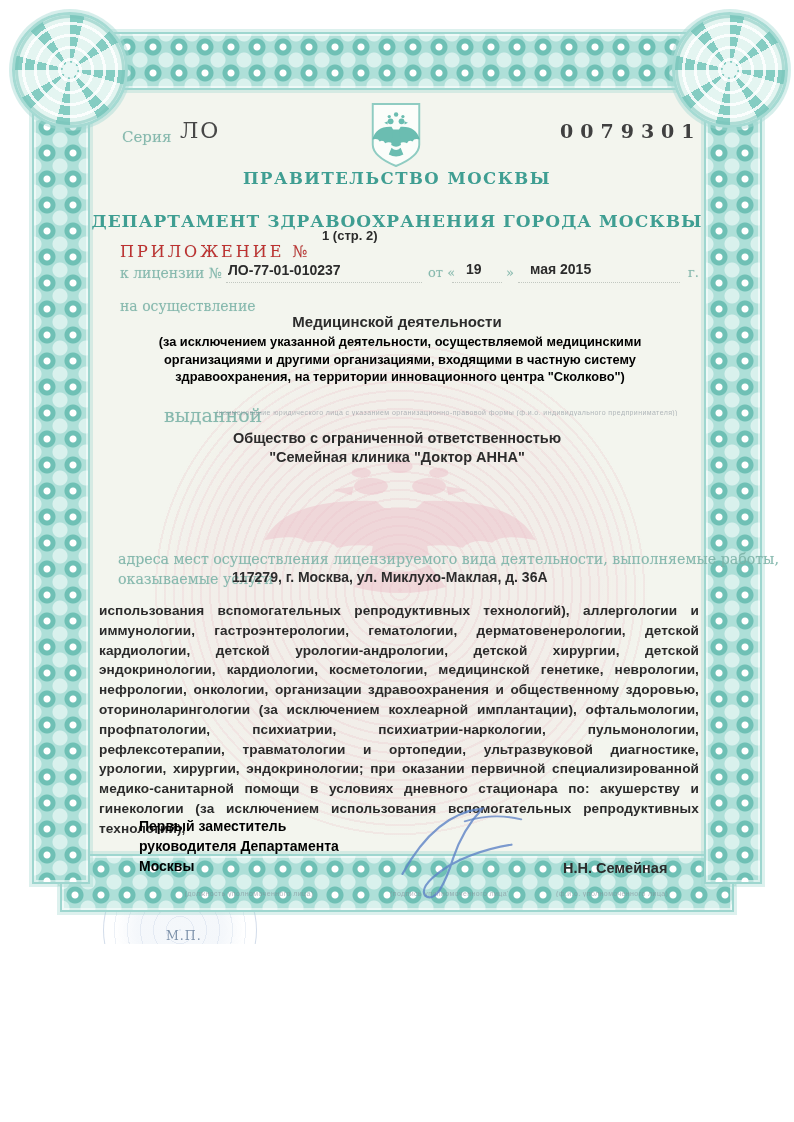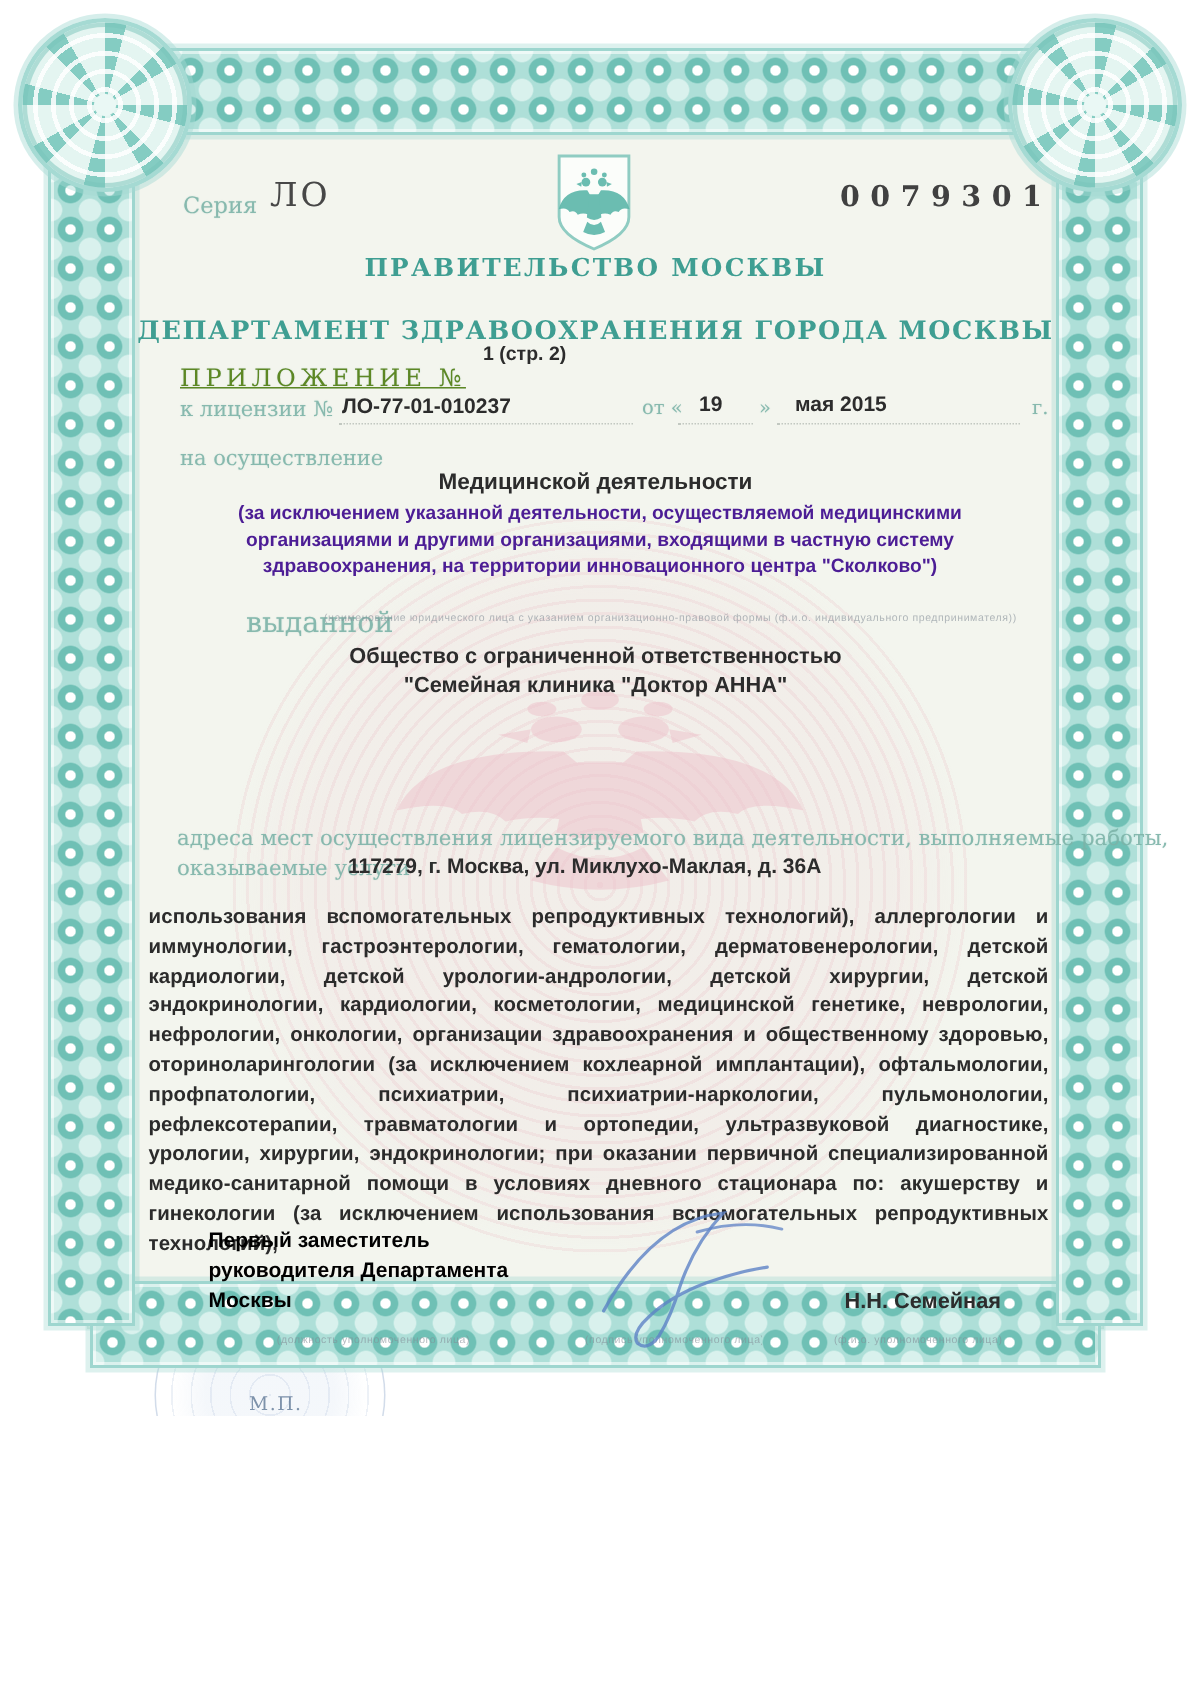--- a/index.html
+++ b/index.html
@@ -128,36 +128,36 @@
       <path d="M27 47 q5 5 10 0 l3 7.5 q-8 4.4 -16 0 z"></path>
     </g>
   </svg>
 
   <span class="abs" style="left:560px;top:120px;font-size:19px;letter-spacing:7px;color:#404040;font-family:'DejaVu Serif',serif;font-weight:bold;">0079301</span>
 
   <div class="abs centered teal-head" style="top:169px;font-size:16.5px;letter-spacing:1.5px;">ПРАВИТЕЛЬСТВО МОСКВЫ</div>
   <div class="abs centered teal-head" style="top:211px;font-size:17px;letter-spacing:1px;">ДЕПАРТАМЕНТ ЗДРАВООХРАНЕНИЯ ГОРОДА МОСКВЫ</div>
 
   <span class="abs bold-fill" style="left:322px;top:228px;font-size:13px;">1 (стр. 2)</span>
-  <span class="abs teal-label" style="left:120px;top:242px;font-size:16px;letter-spacing:3px;color:#4d7c0f;text-decoration:underline;">ПРИЛОЖЕНИЕ  №</span>
+  <span class="abs teal-label" style="left:120px;top:242px;font-size:16px;letter-spacing:3px;color:#b91c1c;">ПРИЛОЖЕНИЕ  №</span>
 
   <span class="abs teal-label" style="left:120px;top:265px;">к лицензии №</span>
   <span class="abs bold-fill" style="left:228px;top:262px;font-size:14px;">ЛО-77-01-010237</span>
   <span class="abs teal-label" style="left:428px;top:265px;font-size:13px;">от «</span>
   <span class="abs bold-fill" style="left:466px;top:261px;font-size:14px;">19</span>
   <span class="abs teal-label" style="left:506px;top:265px;font-size:13px;">»</span>
   <span class="abs bold-fill" style="left:530px;top:261px;font-size:14px;">мая 2015</span>
   <span class="abs teal-label" style="left:688px;top:265px;font-size:13px;">г.</span>
   <div class="dotline" style="left:226px;top:281px;width:196px;"></div>
   <div class="dotline" style="left:452px;top:281px;width:50px;"></div>
   <div class="dotline" style="left:518px;top:281px;width:162px;"></div>
 
   <span class="abs teal-label" style="left:120px;top:298px;text-align:center;">на осуществление</span>
   <div class="abs centered bold-fill" style="top:313px;font-size:15px;">Медицинской деятельности</div>
-  <div class="abs" style="left:130px;top:333px;width:540px;text-align:center;font-family:'Liberation Sans',sans-serif;font-weight:bold;font-size:12.8px;line-height:17.5px;color:#4c1d95;">(за исключением указанной деятельности, осуществляемой медицинскими организациями и другими организациями, входящими в частную систему здравоохранения, на территории инновационного центра "Сколково")</div>
+  <div class="abs" style="left:130px;top:333px;width:540px;text-align:center;font-family:'Liberation Sans',sans-serif;font-weight:bold;font-size:12.8px;line-height:17.5px;color:#000000;">(за исключением указанной деятельности, осуществляемой медицинскими организациями и другими организациями, входящими в частную систему здравоохранения, на территории инновационного центра "Сколково")</div>
 
   <span class="abs teal-label" style="left:120px;top:404px;font-size:19px;margin-left:44px;">выданной</span>
   <span class="abs micro" style="left:216px;top:409px;width:484px;">(наименование юридического лица с указанием организационно-правовой формы (ф.и.о. индивидуального предпринимателя))</span>
   <div class="abs centered bold-fill" style="top:430px;font-size:14.5px;">Общество с ограниченной ответственностью</div>
   <div class="abs centered bold-fill" style="top:449px;font-size:14.5px;">"Семейная клиника "Доктор АННА"</div>
 
   <div class="abs teal-label" style="left:118px;top:551px;font-size:14.2px;">адреса мест осуществления лицензируемого вида деятельности, выполняемые работы,</div>
   <span class="abs teal-label" style="left:118px;top:571px;font-size:14.2px;">оказываемые услуги</span>
   <span class="abs bold-fill" style="left:232px;top:569px;font-size:14px;">117279, г. Москва, ул. Миклухо-Маклая, д. 36А</span>
 

